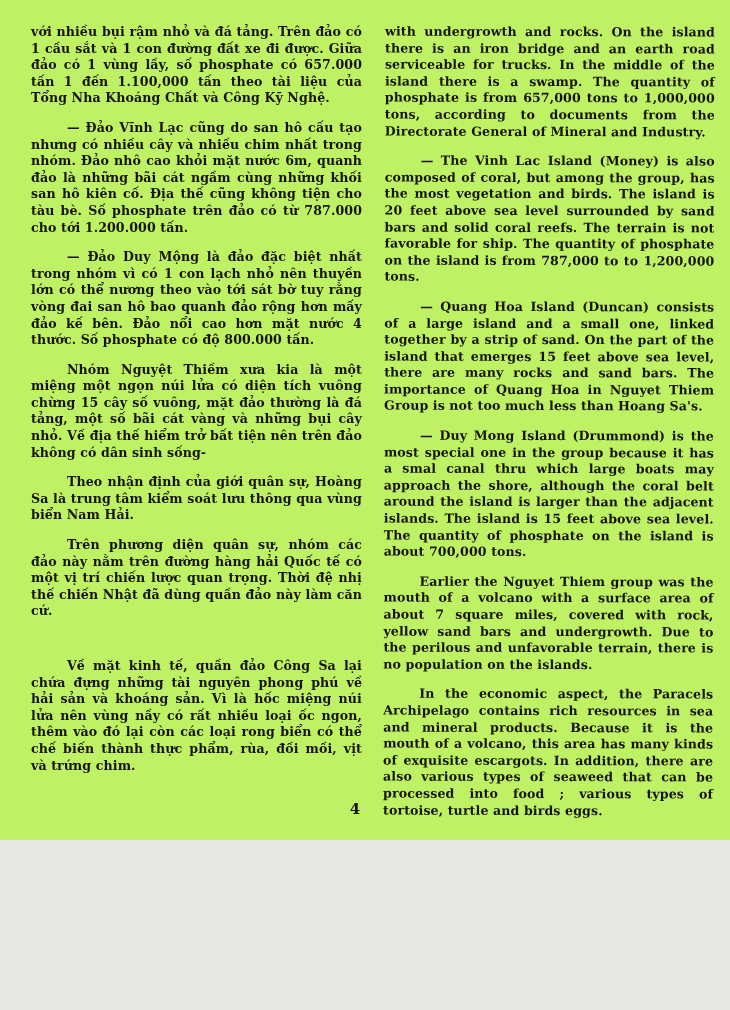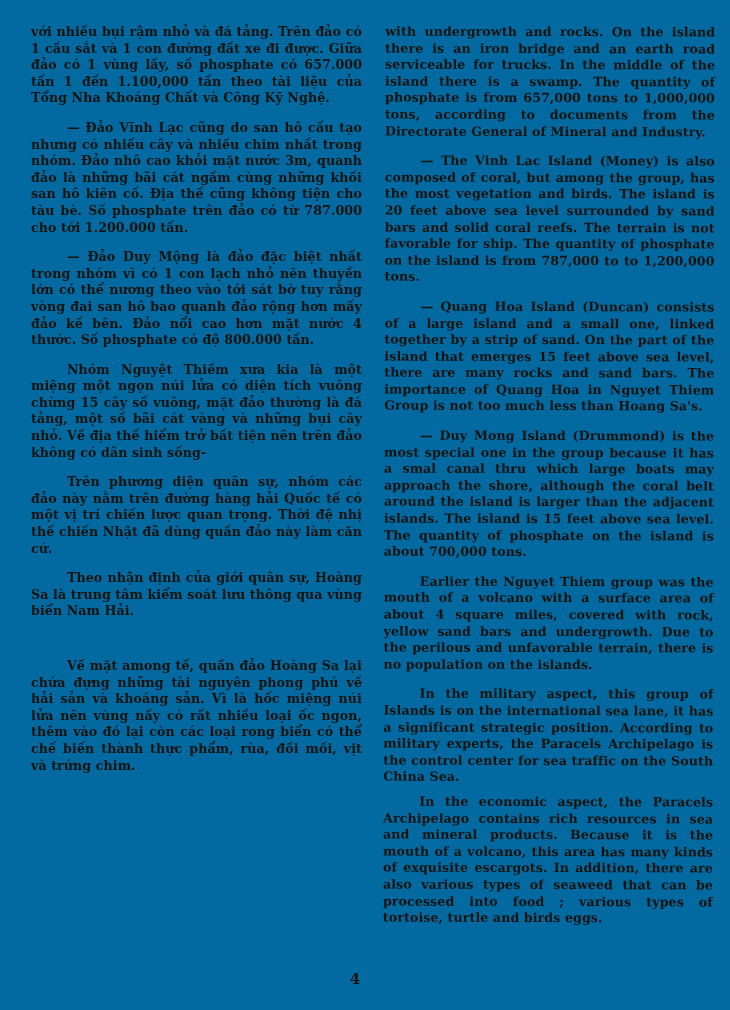--- a/index.html
+++ b/index.html
@@ -3,23 +3,23 @@
 <meta charset="utf-8">
 <style>
   html, body {
     margin: 0;
     padding: 0;
     background: #e8e8e6;
   }
   .page {
     position: relative;
     width: 730px;
-    height: 1010px;
+    height: 840px;
     margin: 0 auto;
-    background: #0369a1;
+    background: #bef264;
     overflow: hidden;
     font-family: "DejaVu Serif", "Liberation Serif", serif;
     color: #17130f;
   }
   .column {
     position: absolute;
     top: 24px;
     font-size: 12.6px;
     line-height: 16.6px;
     font-weight: bold;
@@ -46,33 +46,32 @@
     font-weight: bold;
   }
 </style>
 </head>
 <body>
 
 <div class="page">
 
   <div class="column col-left">
     <p class="para no-indent">với nhiều bụi rậm nhỏ và đá tảng. Trên đảo có 1 cầu sắt và 1 con đường đất xe đi được. Giữa đảo có 1 vùng lầy, số phosphate có 657.000 tấn 1 đến 1.100,000 tấn theo tài liệu của Tổng Nha Khoáng Chất và Công Kỹ Nghệ.</p>
-    <p class="para">— Đảo Vĩnh Lạc cũng do san hô cấu tạo nhưng có nhiều cây và nhiều chim nhất trong nhóm. Đảo nhô cao khỏi mặt nước 3m, quanh đảo là những bãi cát ngầm cùng những khối san hô kiên cố. Địa thế cũng không tiện cho tàu bè. Số phosphate trên đảo có từ 787.000 cho tới 1.200.000 tấn.</p>
+    <p class="para">— Đảo Vĩnh Lạc cũng do san hô cấu tạo nhưng có nhiều cây và nhiều chim nhất trong nhóm. Đảo nhô cao khỏi mặt nước 6m, quanh đảo là những bãi cát ngầm cùng những khối san hô kiên cố. Địa thế cũng không tiện cho tàu bè. Số phosphate trên đảo có từ 787.000 cho tới 1.200.000 tấn.</p>
     <p class="para">— Đảo Duy Mộng là đảo đặc biệt nhất trong nhóm vì có 1 con lạch nhỏ nên thuyền lớn có thể nương theo vào tới sát bờ tuy rằng vòng đai san hô bao quanh đảo rộng hơn mấy đảo kế bên. Đảo nổi cao hơn mặt nước 4 thước. Số phosphate có độ 800.000 tấn.</p>
     <p class="para">Nhóm Nguyệt Thiềm xưa kia là một miệng một ngọn núi lửa có diện tích vuông chừng 15 cây số vuông, mặt đảo thường là đá tảng, một số bãi cát vàng và những bụi cây nhỏ. Về địa thế hiểm trở bất tiện nên trên đảo không có dân sinh sống-</p>
+    <p class="para">Theo nhận định của giới quân sự, Hoàng Sa là trung tâm kiểm soát lưu thông qua vùng biển Nam Hải.</p>
     <p class="para">Trên phương diện quân sự, nhóm các đảo này nằm trên đường hàng hải Quốc tế có một vị trí chiến lược quan trọng. Thời đệ nhị thế chiến Nhật đã dùng quần đảo này làm căn cứ.</p>
-    <p class="para">Theo nhận định của giới quân sự, Hoàng Sa là trung tâm kiểm soát lưu thông qua vùng biển Nam Hải.</p>
-    <p class="para big-gap">Về mặt among tế, quần đảo Hoàng Sa lại chứa đựng những tài nguyên phong phú về hải sản và khoáng sản. Vì là hốc miệng núi lửa nên vùng nầy có rất nhiều loại ốc ngon, thêm vào đó lại còn các loại rong biển có thể chế biến thành thực phẩm, rùa, đồi mồi, vịt và trứng chim.</p>
+    <p class="para big-gap">Về mặt kinh tế, quần đảo Công Sa lại chứa đựng những tài nguyên phong phú về hải sản và khoáng sản. Vì là hốc miệng núi lửa nên vùng nầy có rất nhiều loại ốc ngon, thêm vào đó lại còn các loại rong biển có thể chế biến thành thực phẩm, rùa, đồi mồi, vịt và trứng chim.</p>
   </div>
 
   <div class="column col-right">
     <p class="para no-indent">with undergrowth and rocks. On the island there is an iron bridge and an earth road serviceable for trucks. In the middle of the island there is a swamp. The quantity of phosphate is from 657,000 tons to 1,000,000 tons, according to documents from the Directorate General of Mineral and Industry.</p>
     <p class="para">— The Vinh Lac Island (Money) is also composed of coral, but among the group, has the most vegetation and birds. The island is 20 feet above sea level surrounded by sand bars and solid coral reefs. The terrain is not favorable for ship. The quantity of phosphate on the island is from 787,000 to to 1,200,000 tons.</p>
     <p class="para">— Quang Hoa Island (Duncan) consists of a large island and a small one, linked together by a strip of sand. On the part of the island that emerges 15 feet above sea level, there are many rocks and sand bars. The importance of Quang Hoa in Nguyet Thiem Group is not too much less than Hoang Sa's.</p>
     <p class="para">— Duy Mong Island (Drummond) is the most special one in the group because it has a smal canal thru which large boats may approach the shore, although the coral belt around the island is larger than the adjacent islands. The island is 15 feet above sea level. The quantity of phosphate on the island is about 700,000 tons.</p>
-    <p class="para">Earlier the Nguyet Thiem group was the mouth of a volcano with a surface area of about 4 square miles, covered with rock, yellow sand bars and undergrowth. Due to the perilous and unfavorable terrain, there is no population on the islands.</p>
-    <p class="para tight">In the military aspect, this group of Islands is on the international sea lane, it has a significant strategic position. According to military experts, the Paracels Archipelago is the control center for sea traffic on the South China Sea.</p>
+    <p class="para">Earlier the Nguyet Thiem group was the mouth of a volcano with a surface area of about 7 square miles, covered with rock, yellow sand bars and undergrowth. Due to the perilous and unfavorable terrain, there is no population on the islands.</p>
     <p class="para tight">In the economic aspect, the Paracels Archipelago contains rich resources in sea and mineral products. Because it is the mouth of a volcano, this area has many kinds of exquisite escargots. In addition, there are also various types of seaweed that can be processed into food ; various types of tortoise, turtle and birds eggs.</p>
   </div>
 
   <div class="page-number">4</div>
 
 </div>
 
 </body></html>

